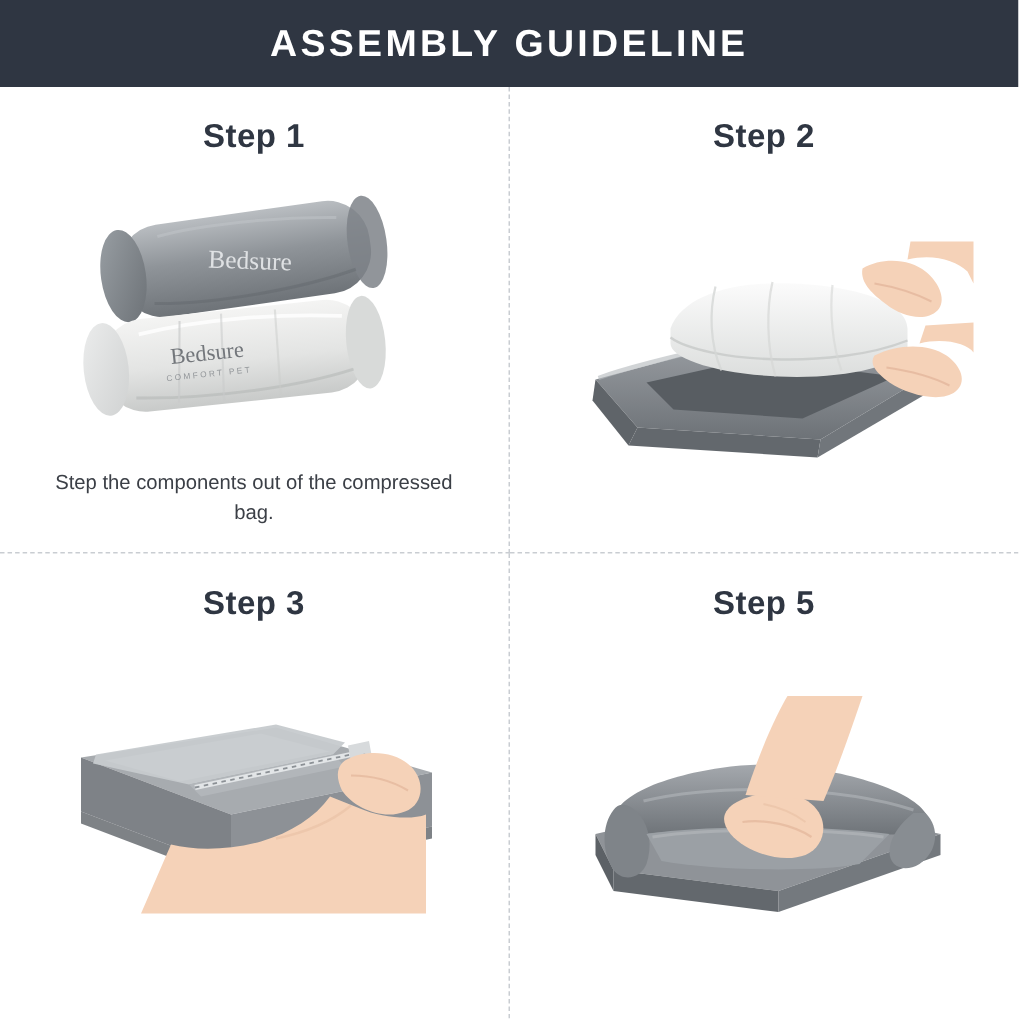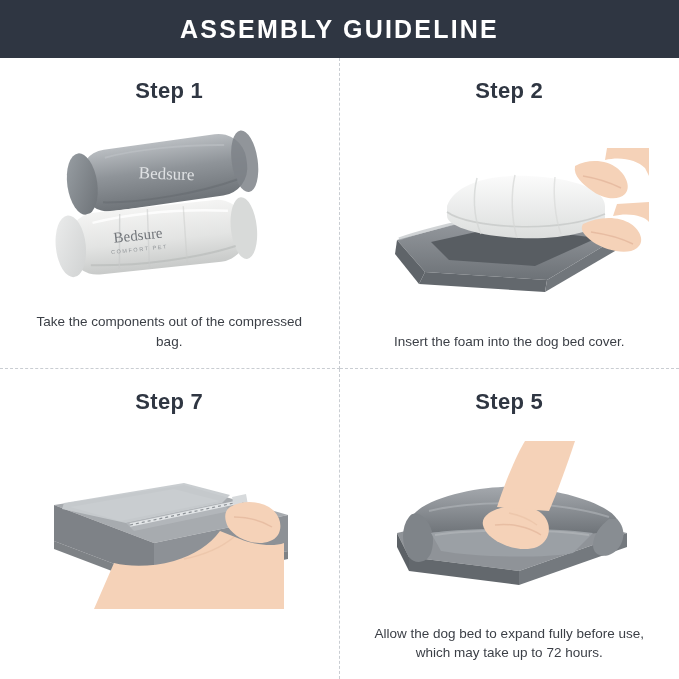--- a/index.html
+++ b/index.html
@@ -134,21 +134,21 @@
             <path d="M56 92 C100 86 150 88 192 94" stroke="#ffffff" stroke-width="2.5" fill="none" opacity="0.8"></path>
             <path d="M50 134 C100 140 158 138 196 130" stroke="#b6b9b8" stroke-width="2" fill="none" opacity="0.6"></path>
             <path d="M84 86 L78 140" stroke="#c9cbca" stroke-width="1.4" fill="none" opacity="0.7"></path>
             <path d="M112 84 L108 142" stroke="#c9cbca" stroke-width="1.4" fill="none" opacity="0.55"></path>
             <path d="M148 85 L146 142" stroke="#c9cbca" stroke-width="1.4" fill="none" opacity="0.5"></path>
             <text x="100" y="114" font-family="Liberation Serif, serif" font-size="15" fill="#6d7176" text-anchor="middle" opacity="0.95">Bedsure</text>
             <text x="100" y="125" font-family="Liberation Sans, sans-serif" font-size="5.5" fill="#8a8e92" letter-spacing="1.6" text-anchor="middle" opacity="0.9">COMFORT PET</text>
           </g>
         </svg>
       </div>
-      <div class="caption">Take the components out of the compressed bag.</div>
+      <div class="caption">Step the components out of the compressed bag.</div>
     </div>
 
     <div class="cell r0c1">
       <div class="step-title">Step 2</div>
       <div class="art">
         <svg width="280" height="175" viewBox="0 0 280 175">
           <defs>
             <linearGradient id="bedGray2" x1="0" y1="0" x2="0" y2="1">
               <stop offset="0%" stop-color="#9a9ea3"></stop>
               <stop offset="100%" stop-color="#6d7277"></stop>
@@ -189,25 +189,24 @@
             <path d="M214 44 C226 46 240 50 252 56" stroke="#e3b79c" stroke-width="1.4" fill="none" opacity="0.8"></path>
           </g>
 
           <g>
             <path d="M214 92 C230 84 250 84 262 92 C272 99 276 110 268 116 C258 124 236 118 224 110 C216 104 210 98 214 92 Z" fill="#f5d2b8"></path>
             <path d="M244 84 C260 80 276 84 280 90 L280 70 L248 72 Z" fill="#f5d2b8"></path>
             <path d="M222 100 C236 102 252 106 264 112" stroke="#e3b79c" stroke-width="1.4" fill="none" opacity="0.8"></path>
           </g>
         </svg>
       </div>
-      <div class="caption">Insert the foam into the dog bed cover.</div>
     </div>
 
     <div class="cell r1c0">
-      <div class="step-title">Step 7</div>
+      <div class="step-title">Step 3</div>
       <div class="art">
         <svg width="270" height="170" viewBox="0 0 270 170">
           <defs>
             <linearGradient id="bedGray3" x1="0" y1="0" x2="0" y2="1">
               <stop offset="0%" stop-color="#9fa3a8"></stop>
               <stop offset="100%" stop-color="#75797e"></stop>
             </linearGradient>
           </defs>
 
           <g>
@@ -271,17 +270,16 @@
           <path d="M60 70 C110 58 190 60 240 76" stroke="#b9bdc1" stroke-width="2" fill="none" opacity="0.5"></path>
 
           <g>
             <path d="M120 72 C136 62 160 62 172 72 C184 82 182 100 168 106 C152 112 128 104 118 92 C112 84 112 78 120 72 Z" fill="#f5d2b8"></path>
             <path d="M128 66 C140 30 150 10 156 0 L206 0 C198 24 188 52 180 70 Z" fill="#f5d2b8"></path>
             <path d="M126 84 C142 82 160 86 172 94" stroke="#e3b79c" stroke-width="1.5" fill="none" opacity="0.75"></path>
             <path d="M140 72 C150 74 160 78 168 84" stroke="#e8c0a4" stroke-width="1.3" fill="none" opacity="0.6"></path>
           </g>
         </svg>
       </div>
-      <div class="caption">Allow the dog bed to expand fully before use, which may take up to 72 hours.</div>
     </div>
 
   </div>
 </div>
 
 </body></html>

